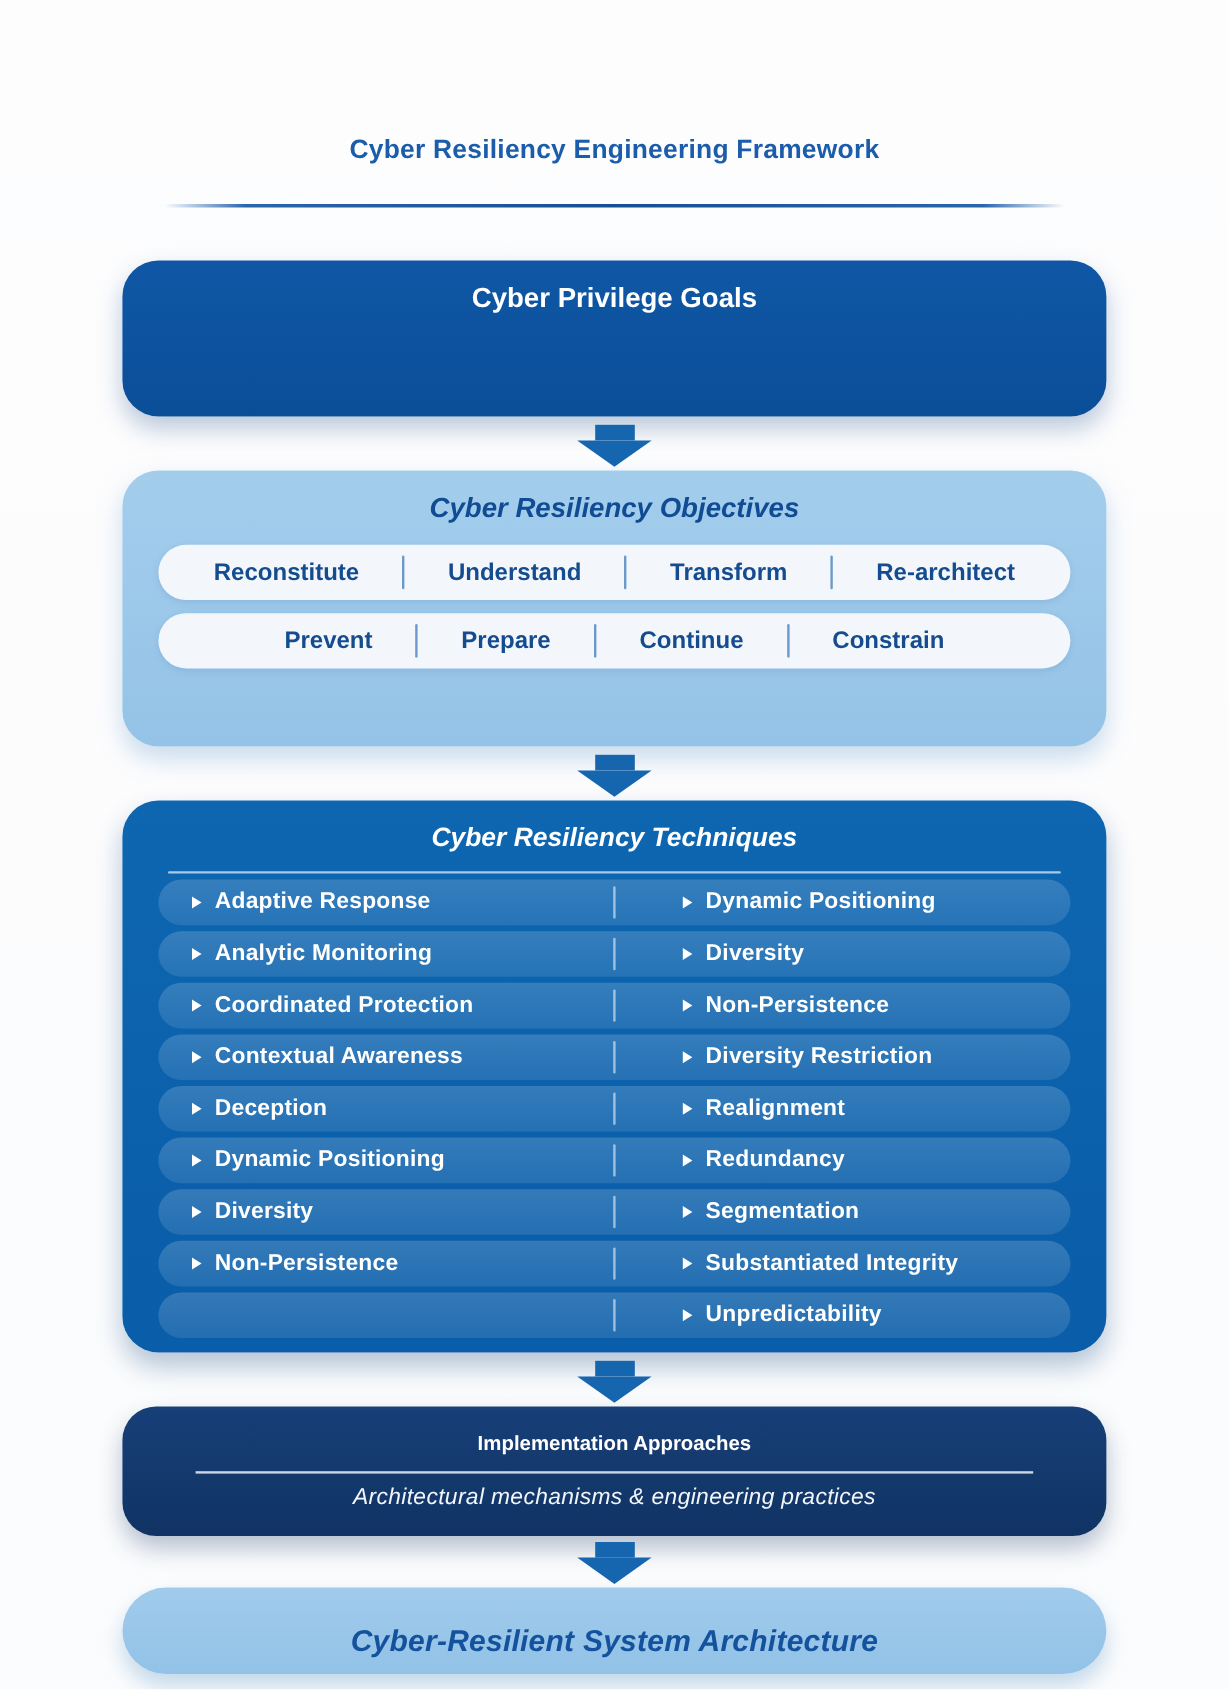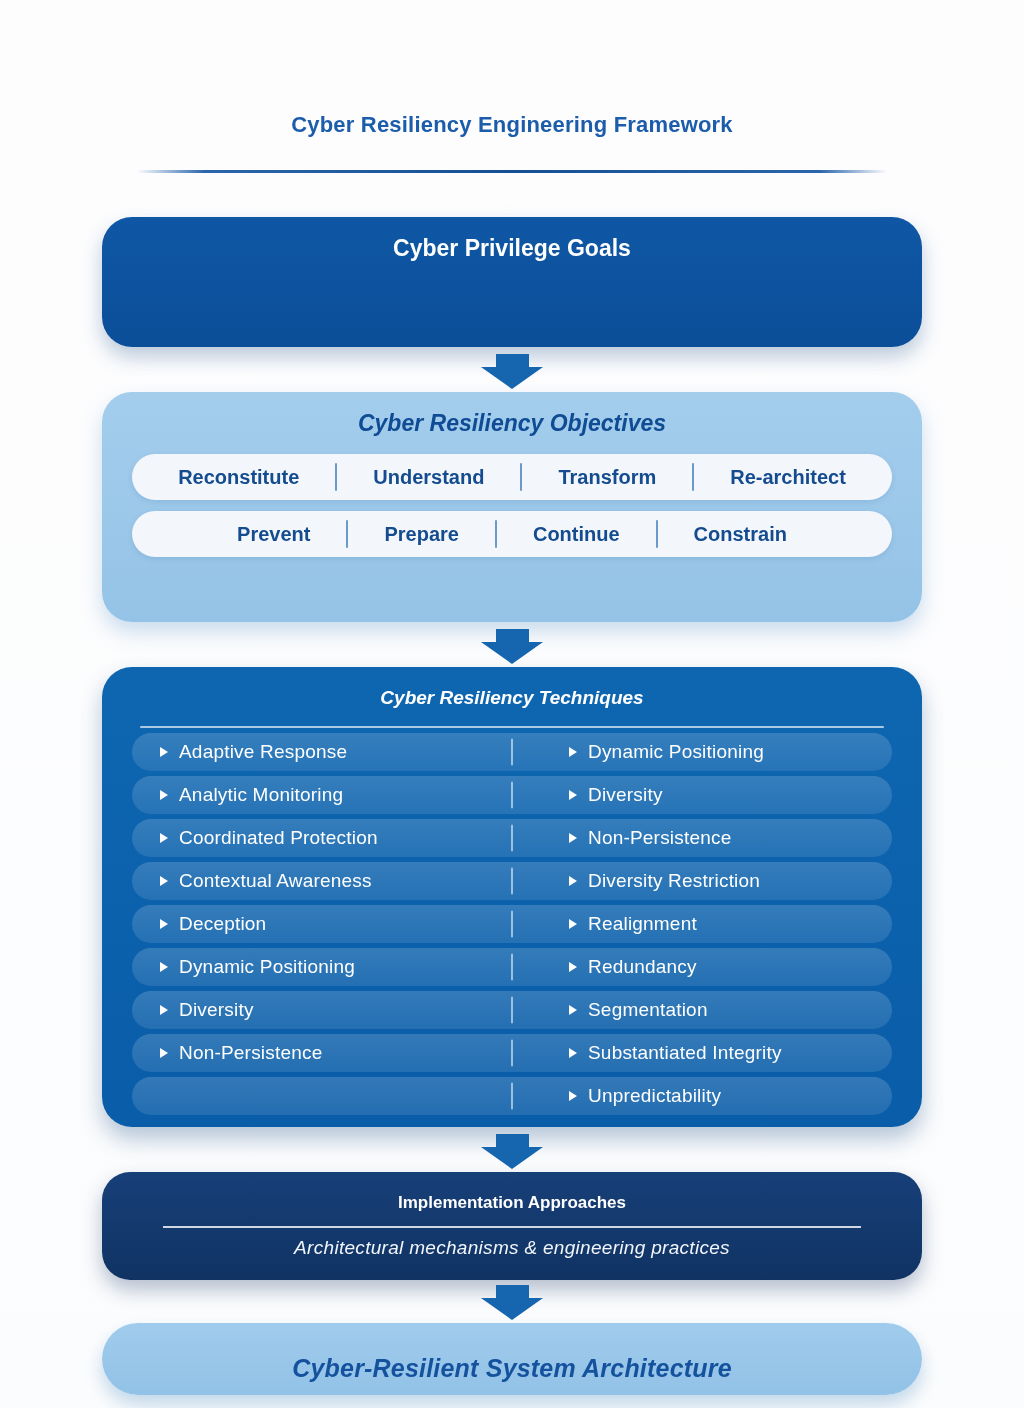--- a/index.html
+++ b/index.html
@@ -53,32 +53,32 @@
   .obj-pill + .obj-pill { margin-top:11px; }
   .o-item { color:#154c8f; font-size:20px; font-weight:bold; padding:0 36px; }
   .o-sep { width:2px; height:28px; background:#3e7ab8; opacity:.75; border-radius:1px; }
   
   .techniques {
     height:460px;
     background:linear-gradient(180deg,#0e66b1 0%, #0a5da8 100%);
     box-shadow:0 12px 22px rgba(15,70,130,.3);
     padding-bottom:11px;
   }
-  .tech-title { text-align:center; color:#ffffff; font-size:19px; font-weight:bold; font-style:italic; padding-top:14px; line-height:34px; }
+  .tech-title { text-align:center; color:#ffffff; font-size:22px; font-weight:bold; font-style:italic; padding-top:14px; line-height:34px; }
   .tech-rule { width:744px; height:2px; margin:11px auto 0; background:rgba(255,255,255,.65); border-radius:1px; }
   .t-row {
     position:relative; margin:5px 30px 0; height:38px; border-radius:19px;
     background:linear-gradient(180deg, rgba(255,255,255,.17), rgba(255,255,255,.10));
     display:flex; align-items:center;
   }
   .t-row:first-of-type { margin-top:7px; }
   .t-cell { flex:1; display:flex; align-items:center; gap:11px; padding-left:28px; }
   .t-cell.right { padding-left:86px; }
   .t-marker { width:0; height:0; border-left:8px solid #ffffff; border-top:5.5px solid transparent; border-bottom:5.5px solid transparent; flex:none; }
-  .t-label { color:#ffffff; font-size:19px; font-weight:normal; letter-spacing:.2px; }
+  .t-label { color:#ffffff; font-size:19px; font-weight:bold; letter-spacing:.2px; }
   .t-div { position:absolute; left:50%; top:50%; transform:translate(-50%,-50%); width:2px; height:27px; background:rgba(235,243,250,.6); border-radius:1px; }
   
   .impl {
     height:108px; border-radius:28px;
     background:linear-gradient(180deg,#173f78 0%, #103363 100%);
     box-shadow:0 10px 20px rgba(16,50,100,.3);
   }
   .impl-title { text-align:center; color:#ffffff; font-size:17px; font-weight:bold; padding-top:15px; line-height:32px; }
   .impl-rule { width:698px; height:1.5px; margin:7px auto 0; background:rgba(255,255,255,.8); }
   .impl-sub { text-align:center; color:#f2f6fb; font-size:19px; font-style:italic; margin-top:7px; line-height:25px; letter-spacing:.3px; }

